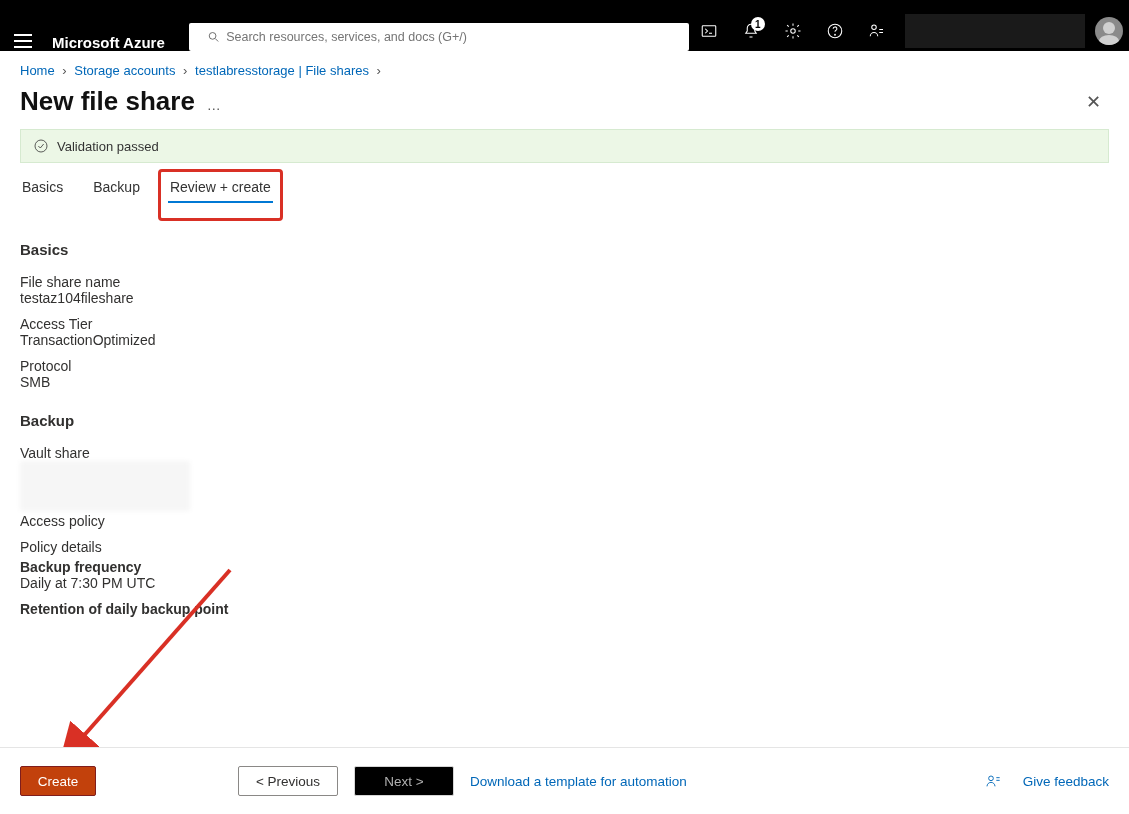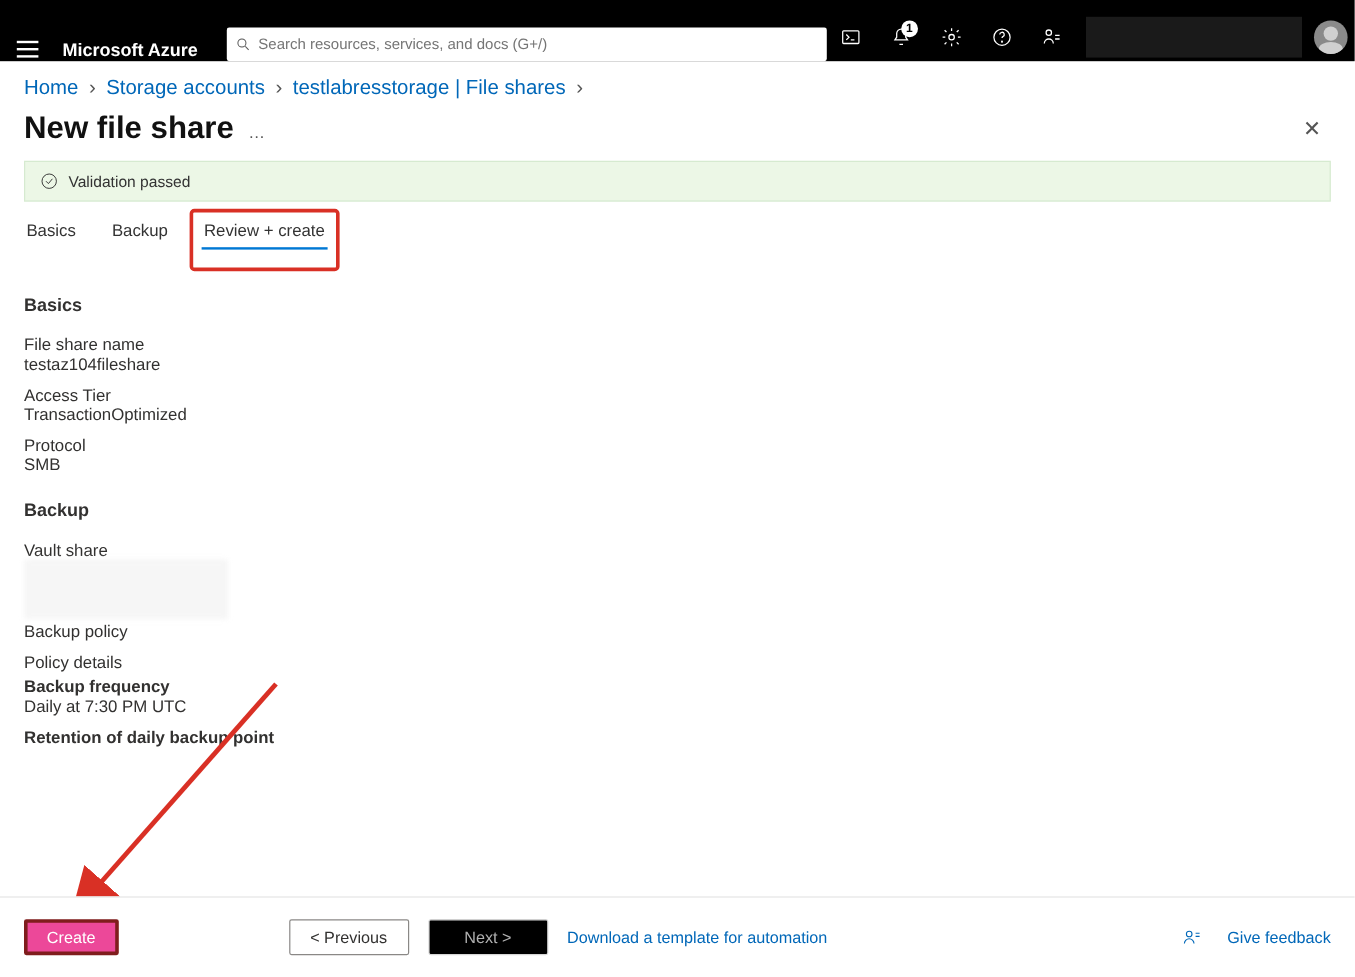--- a/index.html
+++ b/index.html
@@ -3,35 +3,35 @@
 <meta charset="utf-8">
 <style>
   * { box-sizing: border-box; margin: 0; padding: 0; font-family: "Segoe UI", Arial, sans-serif; }
   body { width: 1129px; height: 814px; background: #fff; overflow: hidden; position: relative; }
 
   
   .topbar { height: 51px; background: #000; display: flex; align-items: flex-end; color: #fff; padding: 0 10px; }
   .hamburger { width: 20px; height: 20px; display: flex; flex-direction: column; justify-content: center; gap: 4px; cursor: pointer; margin-right: 20px; margin-left: 4px;}
   .hamburger span { display:block; height: 2px; background: #fff; width: 18px; }
   .brand { font-weight: 600; font-size: 15px; margin-right: 24px; white-space: nowrap; }
-  .searchbox { flex: 0 0 500px; height: 28px; background: #fff; border-radius: 2px; display: flex; align-items: center; padding: 0 7px; }
+  .searchbox { flex: 0 0 500px; height: 28px; background: #fff; border-radius: 2px; display: flex; align-items: center; padding: 0 18px; }
   .searchbox input { border: none; outline: none; width: 100%; font-size: 12.5px; color: #555; background: transparent; }
   .search-icon { width: 14px; height: 14px; margin-right: 6px; fill: #555; }
   .topbar .spacer { flex: 1; }
   .top-icons { display: flex; align-items: center; gap: 2px; }
   .top-icon { width: 40px; height: 40px; display: flex; align-items: center; justify-content: center; cursor: pointer; position: relative; }
   .top-icon svg { width: 18px; height: 18px; fill: none; stroke: #fff; stroke-width: 1.4; }
   .badge { position: absolute; top: 6px; right: 6px; background: #fff; color: #000; font-size: 10px; width: 14px; height: 14px; border-radius: 50%; display: flex; align-items: center; justify-content: center; font-weight:600;}
   .user-strip { width: 180px; height: 34px; background: #1a1a1a; margin-left: 6px;}
   .avatar { width: 28px; height: 28px; border-radius: 50%; background: #8a8a8a; margin-left: 8px; position: relative; overflow: hidden; display:flex; align-items:center; justify-content:center;}
   .avatar::before{ content:""; width:12px;height:12px;border-radius:50%;background:#d0d0d0;position:absolute;top:5px;}
   .avatar::after{ content:""; width:20px;height:12px;border-radius:50% 50% 0 0;background:#d0d0d0;position:absolute;bottom:-2px;}
 
   
-  .breadcrumb { padding: 12px 20px 4px; font-size: 17px; color: #0067b8; }
+  .breadcrumb { padding: 12px 20px 4px; font-size: 13px; color: #0067b8; }
   .breadcrumb a { color: #0067b8; text-decoration: none; }
   .breadcrumb .sep { color: #555; margin: 0 4px; }
 
   
   .title-row { display: flex; align-items: center; padding: 4px 20px 12px; justify-content: space-between;}
   .page-title { font-size: 26px; font-weight: 600; color: #111; }
   .title-more { margin-left: 12px; color: #555; font-size: 14px;}
   .close-x { font-size: 18px; color: #555; cursor: pointer; padding: 4px 8px;}
 
   
@@ -51,21 +51,21 @@
   .kv { display: flex; margin-bottom: 10px; flex-direction: column; }
   .kv .k { width: 250px; color: #323130; }
   .kv .v { color: #323130; }
   .blurbox { width: 170px; height: 50px; background: #f6f6f6; filter: blur(2px); border-radius: 2px;}
   .subhead { font-weight: 700; margin-top: 4px;}
   .subtext { color: #323130; margin-bottom: 10px;}
 
   
   .bottom { position: absolute; left: 0; right: 0; bottom: 0; padding: 18px 20px; display: flex; align-items: center; gap: 16px; border-top: 1px solid #e5e5e5; background:#fff;}
   .btn { height: 30px; padding: 0 16px; font-size: 13.5px; border-radius: 2px; cursor: pointer; display:inline-flex; align-items:center; justify-content:center;}
-  .btn.primary { background: #ec4899; color: #fff; border: 3px solid #7f1d1d; min-width: 76px; font-weight:500;}
+  .btn.primary { background: #c2410c; color: #fff; border: 1px solid #7f1d1d; min-width: 76px; font-weight:500;}
   .btn.secondary { background: #fff; border: 1px solid #8a8886; color: #323130; min-width: 100px;}
   .btn.disabled { background: #000000; border: 1px solid #d6d6d6; color: #b0b0b0; min-width: 100px; cursor: default;}
   .link { color: #0067b8; font-size: 13.5px; text-decoration: none; cursor: pointer;}
   .bottom .spacer{flex:1;}
   .feedback { display:flex; align-items:center; gap:22px; color:#0067b8; font-size:13.5px; cursor:pointer;}
   .feedback svg{width:16px;height:16px;stroke:#0067b8;fill:none;stroke-width:1.4;}
 
   
   .arrow-svg{position:absolute; left:60px; top:560px; pointer-events:none;}
 </style>
@@ -177,21 +177,21 @@
   </div>
 
   <div class="section-h" style="margin-top:22px;">Backup</div>
   <div class="kv">
     <div class="k">Vault share</div>
     <div class="v">
         <div class="blurbox"></div>
       </div>
   </div>
   <div class="kv" style="margin-top:-8px;">
-    <div class="k">Backup policy</div>
+    <div class="k">Access policy</div>
     <div class="v"></div>
   </div>
   <div class="kv">
     <div class="k">Policy details</div>
     <div class="v">
       <div class="subhead">Backup frequency</div>
       <div class="subtext">Daily at 7:30 PM UTC</div>
       <div class="subhead">Retention of daily backup point</div>
     </div>
   </div>

